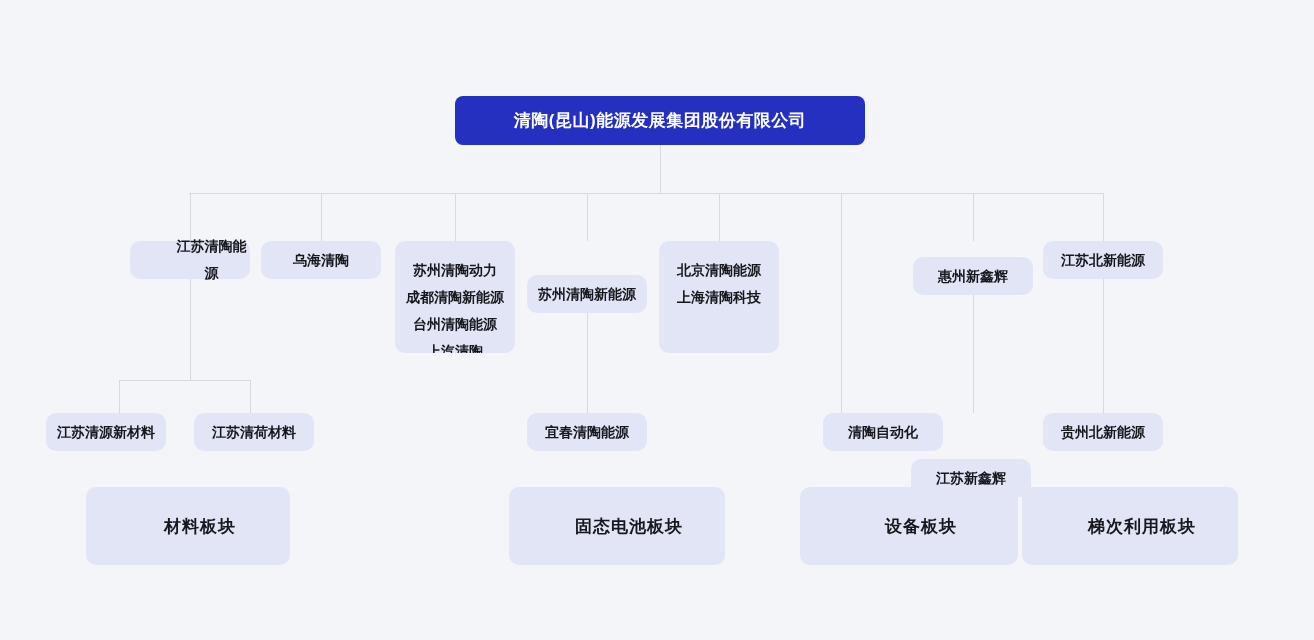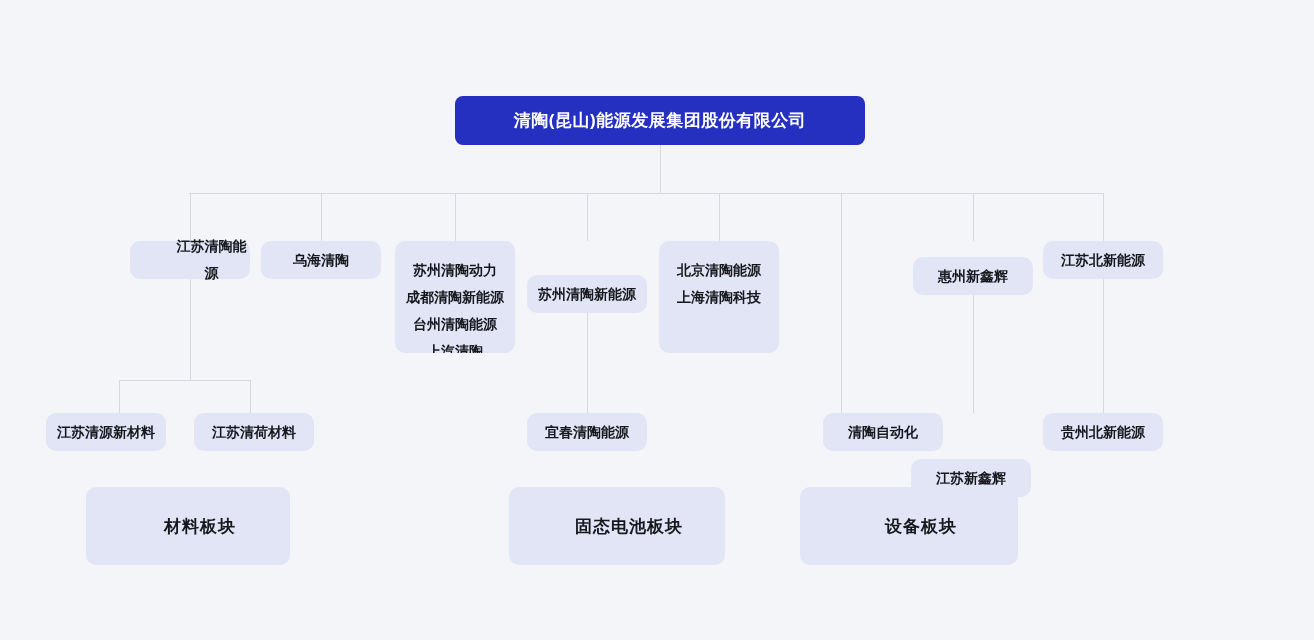--- a/index.html
+++ b/index.html
@@ -121,14 +121,15 @@
   <div class="node" style="left:1043px; top:241px;">江苏北新能源</div>
   <div class="node" style="left:194px; top:413px;">江苏清荷材料</div>
   <div class="node" style="left:527px; top:413px;">宜春清陶能源</div>
   <div class="node" style="left:823px; top:413px;">清陶自动化</div>
   <div class="node" style="left:911px; top:433px;margin-top:26px;">江苏新鑫辉</div>
   <div class="node" style="left:1043px; top:413px;">贵州北新能源</div>
 
   <div class="section-box" style="left:86px; width:180px;">材料板块</div>
   <div class="section-box" style="left:492px; width:192px;margin-left:17px;">固态电池板块</div>
   <div class="section-box" style="left:800px; width:194px;">设备板块</div>
+  <div class="section-box" style="left:1022px; width:192px;">梯次利用板块</div>
 
 </div>
 
 </body></html>

